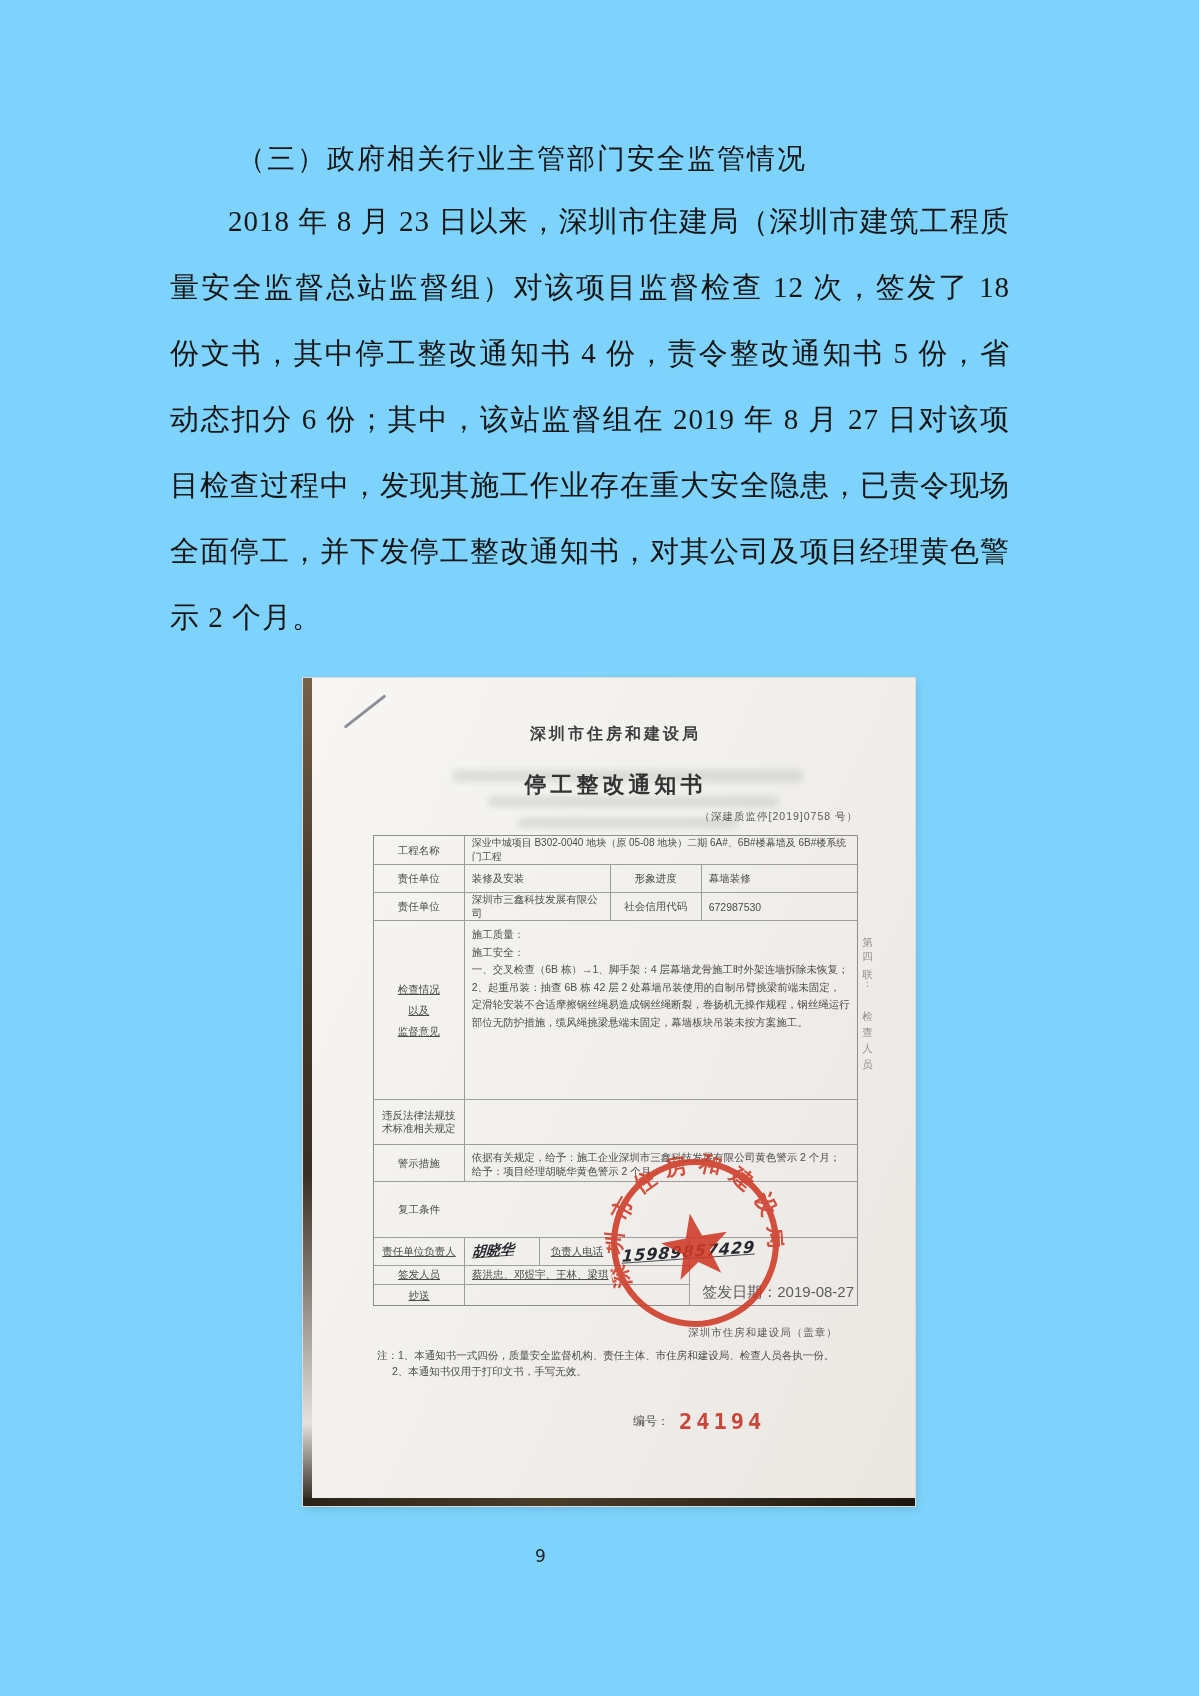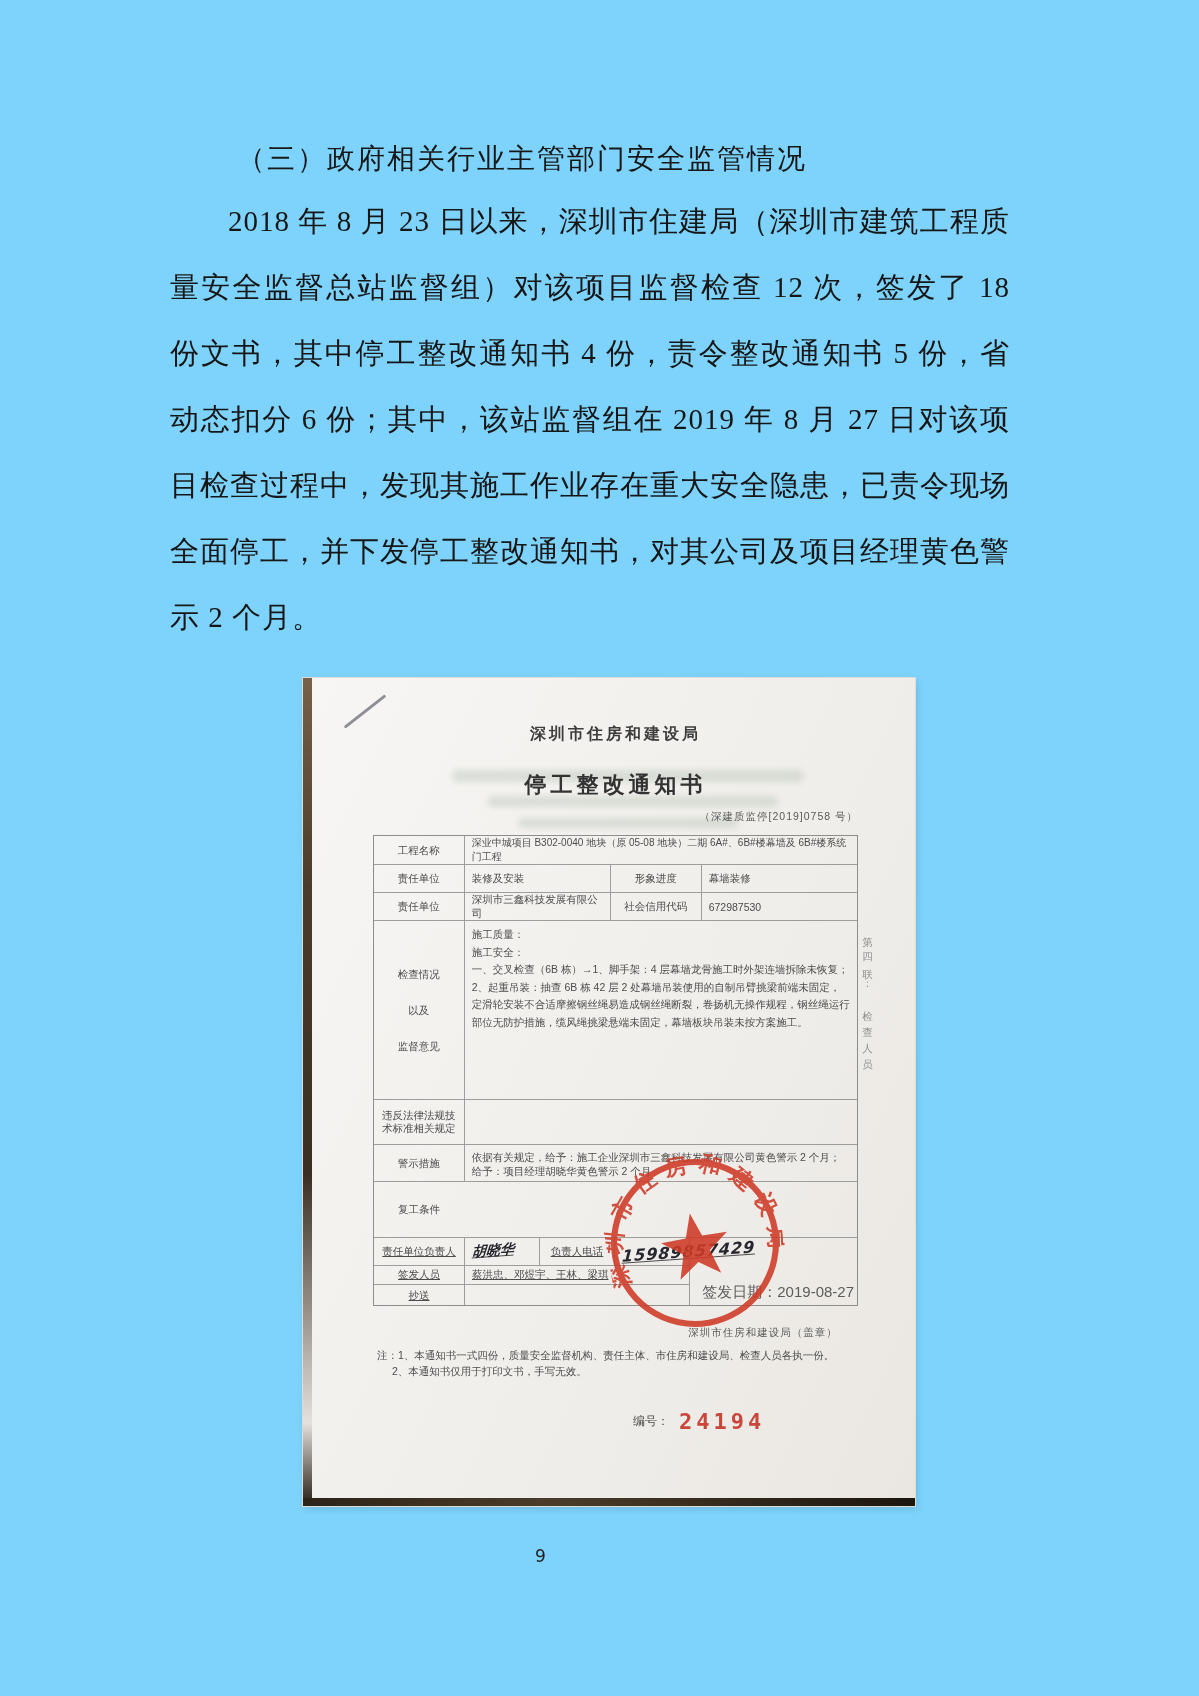--- a/index.html
+++ b/index.html
@@ -66,21 +66,21 @@
     border: 1.4px solid #8d8d8d; font-size: 10.5px; color: #4c4c4c;
   }
   .trow { display: flex; width: 100%; }
   .trow + .trow { border-top: 1px solid #9d9d9d; }
   .cell { border-left: 1px solid #9d9d9d; overflow: hidden; }
   .cell:first-child { border-left: none; }
   .lab { display: flex; align-items: center; justify-content: center; text-align: center; line-height: 13px; padding: 1px 3px; }
   .val { display: flex; align-items: center; padding: 2px 7px; }
   .multiline { display: block; padding: 5px 7px; line-height: 14px; }
   .insp-body { padding: 5px 7px; line-height: 17.5px; }
-  .insp-lab { flex-direction: column; gap: 23px; }
+  .insp-lab { flex-direction: column; gap: 8px; text-decoration: underline; }
   .bleft { display: flex; flex-direction: column; width: 315px; }
   .brow { display: flex; width: 100%; text-decoration: underline; }
   .brow + .brow { border-top: 1px solid #9d9d9d; }
   .stamp-cell { position: relative; width: 170px; }
   .issue-date { position: absolute; right: 3px; bottom: 3px; font-size: 15px; color: #5c5c5c; white-space: nowrap; }
   .handwrite {
     font-family: "DejaVu Sans", sans-serif; font-style: italic; font-weight: 600;
     color: #26262f; transform: rotate(-4deg) skewX(-8deg); display: inline-block;
     font-size: 14px; white-space: nowrap;
   }

